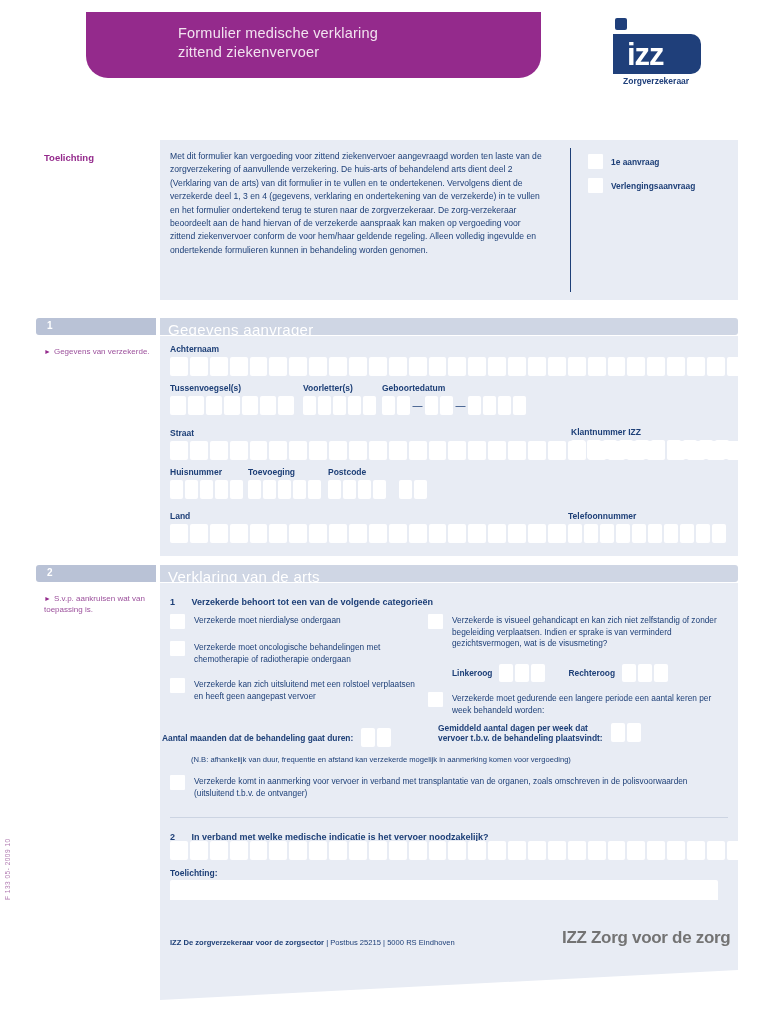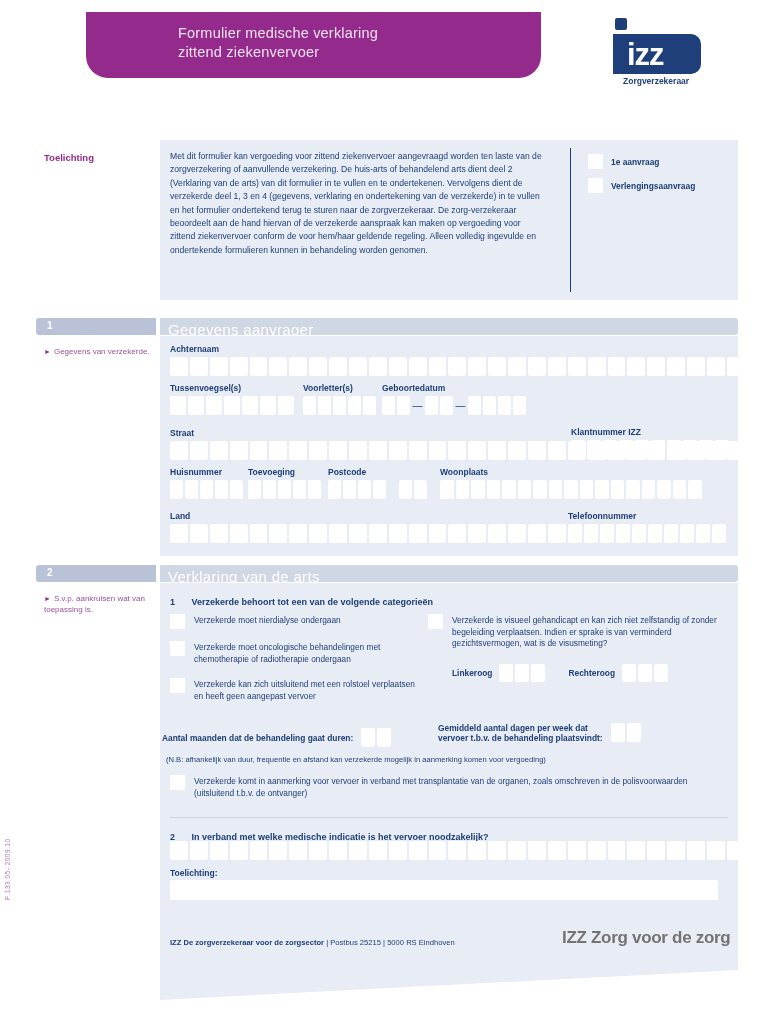--- a/index.html
+++ b/index.html
@@ -303,42 +303,20 @@
       <div class="boxes" id="bx-post">
           <div class="bx" style="width: 13px; height: 19px;"></div>
           <div class="bx" style="width: 13px; height: 19px;"></div>
           <div class="bx" style="width: 13px; height: 19px;"></div>
           <div class="bx" style="width: 13px; height: 19px;"></div>
           <div class="gap"></div>
           <div class="bx" style="width: 13px; height: 19px;"></div>
           <div class="bx" style="width: 13px; height: 19px;"></div>
         </div>
     </div>
-    <div class="fgroup" style="left:280px;top:131px;">
-      <span class="flbl">Woonplaats</span>
-      <div class="boxes" id="bx-woon">
-          <div class="bx" style="width: 13.5px; height: 19px;"></div>
-          <div class="bx" style="width: 13.5px; height: 19px;"></div>
-          <div class="bx" style="width: 13.5px; height: 19px;"></div>
-          <div class="bx" style="width: 13.5px; height: 19px;"></div>
-          <div class="bx" style="width: 13.5px; height: 19px;"></div>
-          <div class="bx" style="width: 13.5px; height: 19px;"></div>
-          <div class="bx" style="width: 13.5px; height: 19px;"></div>
-          <div class="bx" style="width: 13.5px; height: 19px;"></div>
-          <div class="bx" style="width: 13.5px; height: 19px;"></div>
-          <div class="bx" style="width: 13.5px; height: 19px;"></div>
-          <div class="bx" style="width: 13.5px; height: 19px;"></div>
-          <div class="bx" style="width: 13.5px; height: 19px;"></div>
-          <div class="bx" style="width: 13.5px; height: 19px;"></div>
-          <div class="bx" style="width: 13.5px; height: 19px;"></div>
-          <div class="bx" style="width: 13.5px; height: 19px;"></div>
-          <div class="bx" style="width: 13.5px; height: 19px;"></div>
-          <div class="bx" style="width: 13.5px; height: 19px;"></div>
-        </div>
-    </div>
 
     <div class="fgroup" style="left:10px;top:175px;">
       <span class="flbl">Land</span>
       <div class="boxes" id="bx-land">
           <div class="bx" style="width: 17.9px; height: 19px;"></div>
           <div class="bx" style="width: 17.9px; height: 19px;"></div>
           <div class="bx" style="width: 17.9px; height: 19px;"></div>
           <div class="bx" style="width: 17.9px; height: 19px;"></div>
           <div class="bx" style="width: 17.9px; height: 19px;"></div>
           <div class="bx" style="width: 17.9px; height: 19px;"></div>
@@ -419,40 +397,44 @@
           <div class="bx" style="width: 14px; height: 18px;"></div>
         </div>
       <span class="eyelbl" style="margin-left:16px;">Rechteroog</span>
       <div class="boxes" id="bx-right-eye">
           <div class="bx" style="width: 14px; height: 18px;"></div>
           <div class="bx" style="width: 14px; height: 18px;"></div>
           <div class="bx" style="width: 14px; height: 18px;"></div>
         </div>
     </div>
 
+    <div class="citem" style="position:absolute;left:268px;top:109px;width:300px;">
+      <div class="chk"></div>
+      <div class="ctext">Verzekerde moet gedurende een langere periode een aantal keren per week behandeld worden:</div>
+    </div>
 
     <div style="position:absolute;left:2px;top:145px;display:flex;align-items:center;justify-content:flex-end;">
       <span class="eyelbl">Aantal maanden dat de behandeling gaat duren:</span>
       <div class="boxes" style="margin-left:8px;" id="bx-maanden">
           <div class="bx" style="width: 14px; height: 19px;"></div>
           <div class="bx" style="width: 14px; height: 19px;"></div>
         </div>
     </div>
     <div style="position:absolute;left:278px;top:140px;display:flex;align-items:flex-start;">
       <div>
         <div class="eyelbl">Gemiddeld aantal dagen per week dat</div>
         <div class="eyelbl">vervoer t.b.v. de behandeling plaatsvindt:</div>
       </div>
       <div class="boxes" style="margin-left:8px;" id="bx-dagen">
           <div class="bx" style="width: 14px; height: 19px;"></div>
           <div class="bx" style="width: 14px; height: 19px;"></div>
         </div>
     </div>
 
-    <div class="note" style="position:absolute;left:6px;top:172px;">(N.B: afhankelijk van duur, frequentie en afstand kan verzekerde mogelijk in aanmerking komen voor vergoeding)</div>
+    <div class="note" style="position:absolute;left:0;top:172px;padding-left:31px;">(N.B: afhankelijk van duur, frequentie en afstand kan verzekerde mogelijk in aanmerking komen voor vergoeding)</div>
 
     <div class="citem" style="position:absolute;left:10px;top:192px;width:550px;">
       <div class="chk"></div>
       <div class="ctext">Verzekerde komt in aanmerking voor vervoer in verband met transplantatie van de organen, zoals omschreven in de polisvoorwaarden (uitsluitend t.b.v. de ontvanger)</div>
     </div>
 
     <div class="hr" style="position:absolute;left:10px;top:234px;width:558px;"></div>
 
     <div style="position:absolute;left:10px;top:243px;">
       <span class="qnum">2</span>

